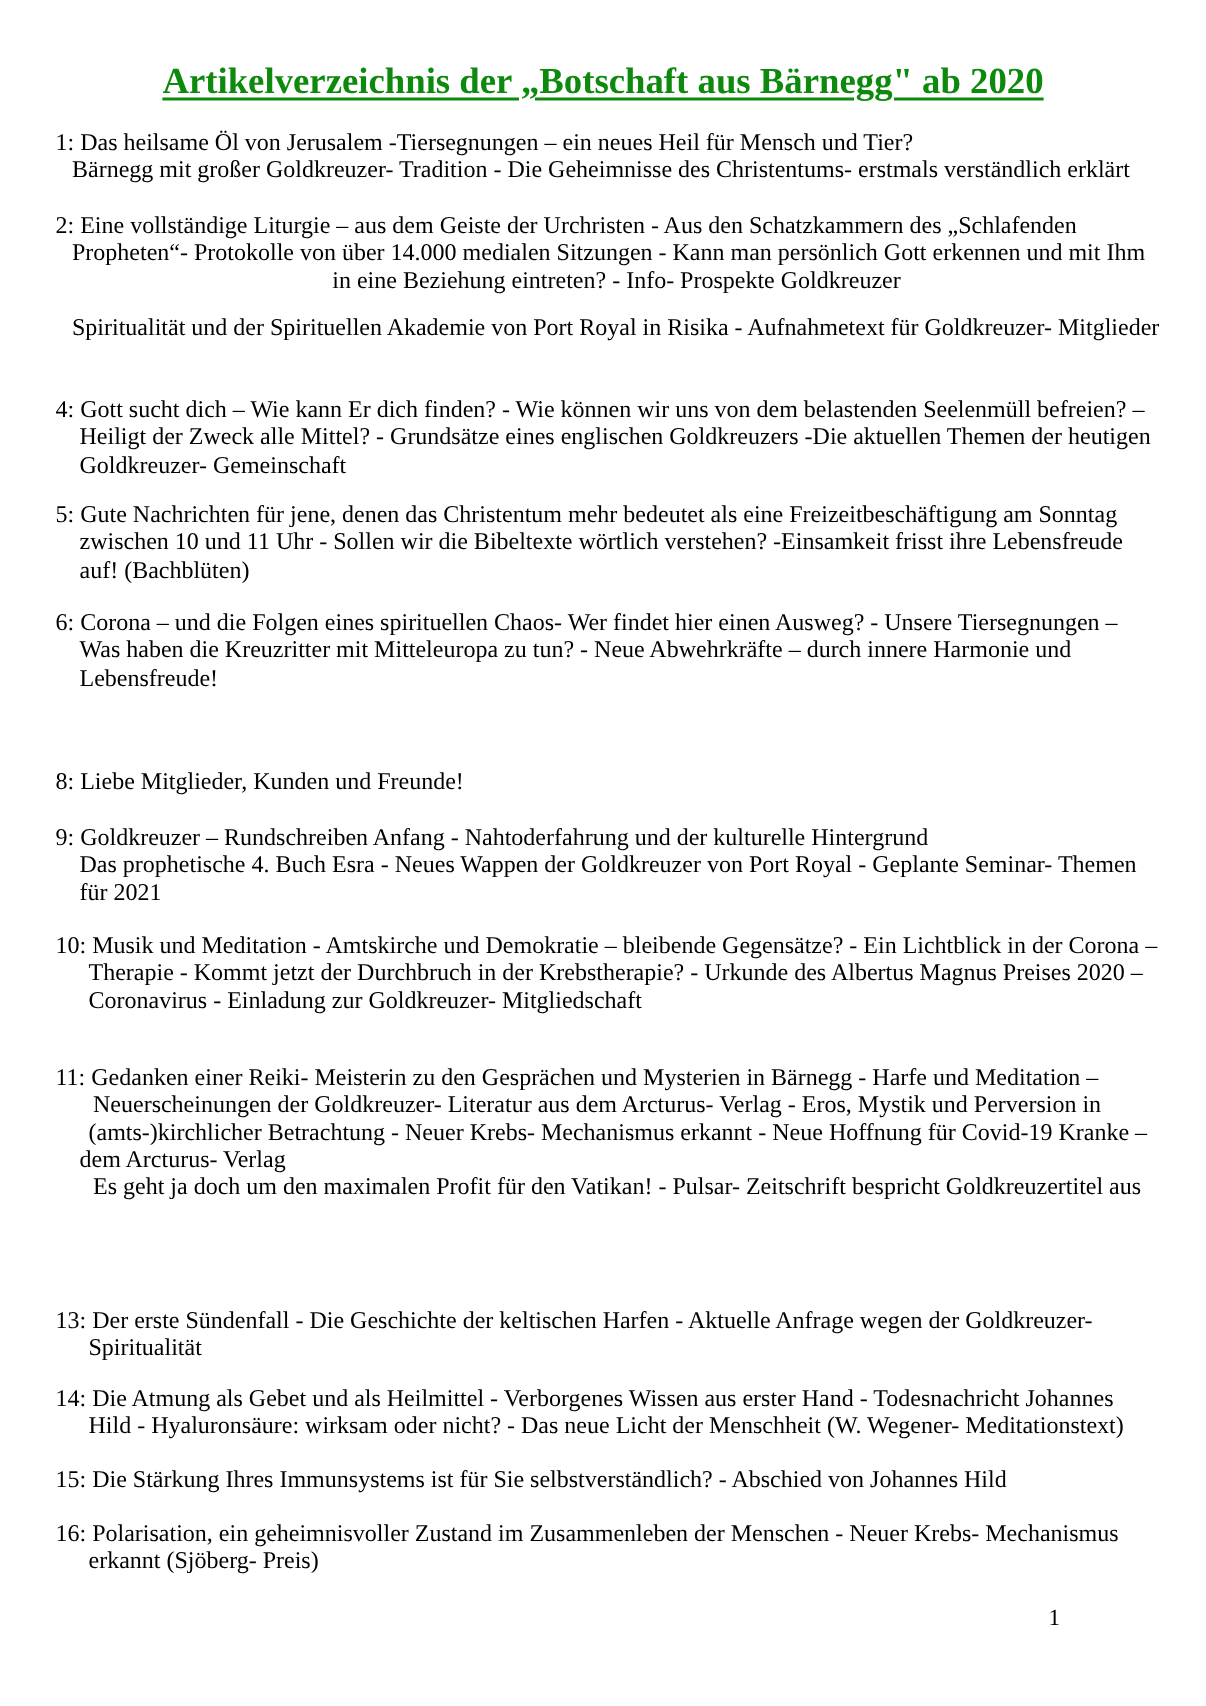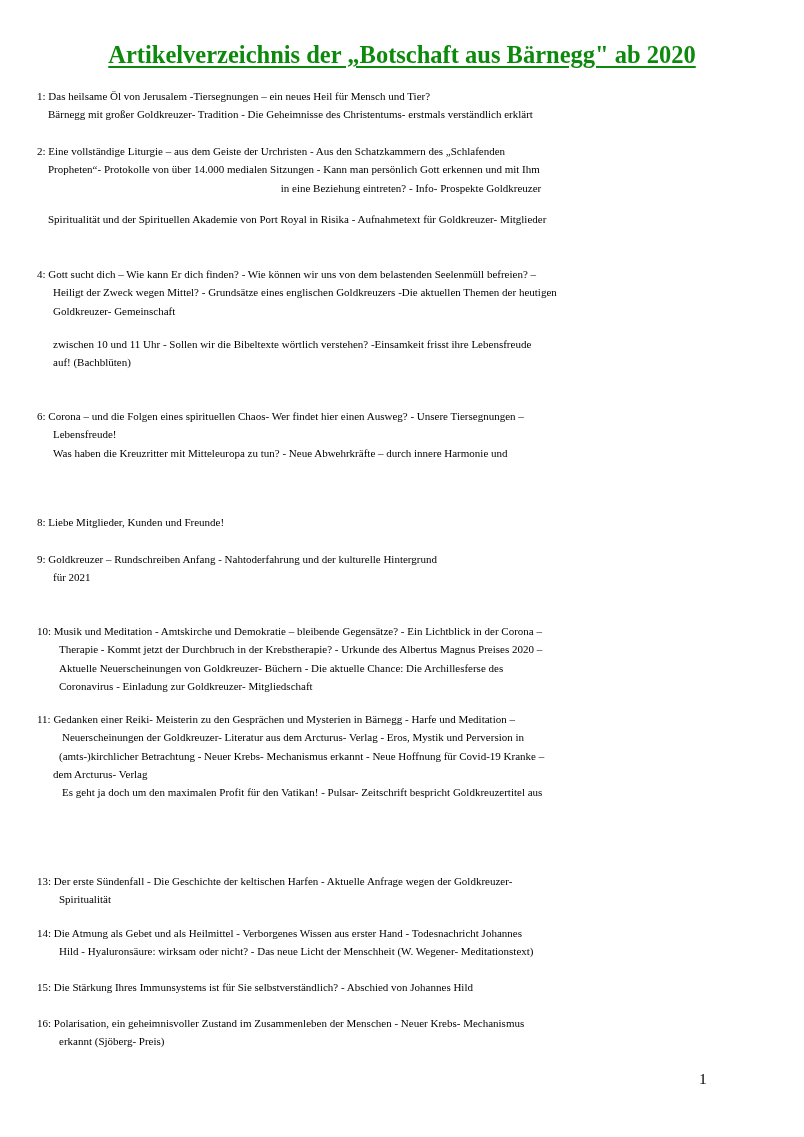--- a/index.html
+++ b/index.html
@@ -36,21 +36,21 @@
       text-decoration: underline;
       text-decoration-thickness: 2px;
       text-underline-offset: 3px;
       margin: 0;
       letter-spacing: 0px;
     }
     .entry {
       position: absolute;
       left: 37px;
       width: 740px;
-      font-size: 11px;
+      font-size: 16px;
       line-height: 18.3px;
       margin: 0;
     }
     .entry .line {
       display: block;
       white-space: nowrap;
     }
     .entry .line.cont { padding-left: 11px; }
     .entry .line.cont3 { padding-left: 8px; text-align: center; }
     .entry .line.cont4 { padding-left: 16px; }
@@ -81,49 +81,50 @@
     <span class="line cont">Propheten“- Protokolle von über 14.000 medialen Sitzungen - Kann man persönlich Gott erkennen und mit Ihm</span>
     <span class="line cont3">in eine Beziehung eintreten? -  Info- Prospekte Goldkreuzer</span>
   </div>
 
   <div class="entry" style="top:210px">
     <span class="line cont">Spiritualität und der Spirituellen Akademie von Port Royal in Risika - Aufnahmetext für Goldkreuzer- Mitglieder</span>
   </div>
 
   <div class="entry" style="top:265px">
     <span class="line">4: Gott sucht dich – Wie kann Er dich finden? - Wie können wir uns von dem belastenden Seelenmüll befreien? –</span>
-    <span class="line cont4">Heiligt der Zweck wegen Mittel? - Grundsätze eines englischen Goldkreuzers -Die aktuellen Themen der heutigen</span>
+    <span class="line cont4">Heiligt der Zweck alle Mittel? - Grundsätze eines englischen Goldkreuzers -Die aktuellen Themen der heutigen</span>
     <span class="line cont4">Goldkreuzer- Gemeinschaft</span>
   </div>
 
   <div class="entry" style="top:335px">
+    <span class="line">5: Gute Nachrichten für jene, denen das Christentum mehr bedeutet als eine Freizeitbeschäftigung am Sonntag</span>
     <span class="line cont4">zwischen 10 und 11 Uhr - Sollen wir die Bibeltexte wörtlich verstehen? -Einsamkeit frisst ihre Lebensfreude</span>
     <span class="line cont4">auf! (Bachblüten)</span>
   </div>
 
   <div class="entry" style="top:407px">
     <span class="line">6: Corona – und die Folgen eines spirituellen Chaos- Wer findet hier einen Ausweg? - Unsere Tiersegnungen –</span>
+    <span class="line cont4">Was haben die Kreuzritter mit Mitteleuropa zu tun? - Neue Abwehrkräfte – durch innere Harmonie und</span>
     <span class="line cont4">Lebensfreude!</span>
-    <span class="line cont4">Was haben die Kreuzritter mit Mitteleuropa zu tun? - Neue Abwehrkräfte – durch innere Harmonie und</span>
   </div>
 
 
   <div class="entry" style="top:513px">
     <span class="line">8: Liebe Mitglieder, Kunden und Freunde!</span>
   </div>
 
   <div class="entry" style="top:550px">
     <span class="line">9: Goldkreuzer – Rundschreiben Anfang - Nahtoderfahrung und der kulturelle Hintergrund</span>
+    <span class="line cont4">Das prophetische 4. Buch Esra - Neues Wappen der Goldkreuzer von Port Royal - Geplante Seminar- Themen</span>
     <span class="line cont4">für 2021</span>
   </div>
 
   <div class="entry" style="top:622px">
     <span class="line">10: Musik und Meditation - Amtskirche und Demokratie – bleibende Gegensätze? - Ein Lichtblick in der Corona –</span>
     <span class="line cont5">Therapie - Kommt jetzt der Durchbruch in der Krebstherapie? - Urkunde des Albertus Magnus Preises 2020 –</span>
-    <span class="line cont5">Aktuelle Neuerscheinungen von Goldkreuzer- Büchern - Die aktuelle Chance: Die Archillesferse des</span>
     <span class="line cont5">Coronavirus - Einladung zur Goldkreuzer- Mitgliedschaft</span>
   </div>
 
   <div class="entry" style="top:710px">
     <span class="line">11: Gedanken einer Reiki- Meisterin zu den Gesprächen und Mysterien in Bärnegg - Harfe und Meditation –</span>
     <span class="line cont6">Neuerscheinungen der Goldkreuzer- Literatur aus dem Arcturus- Verlag - Eros, Mystik und Perversion in</span>
     <span class="line cont5">(amts-)kirchlicher Betrachtung - Neuer Krebs- Mechanismus erkannt - Neue Hoffnung für Covid-19 Kranke –</span>
     <span class="line cont4">dem Arcturus- Verlag</span>
     <span class="line cont6">Es geht ja doch um den maximalen Profit für den Vatikan! - Pulsar- Zeitschrift bespricht Goldkreuzertitel aus</span>
   </div>

